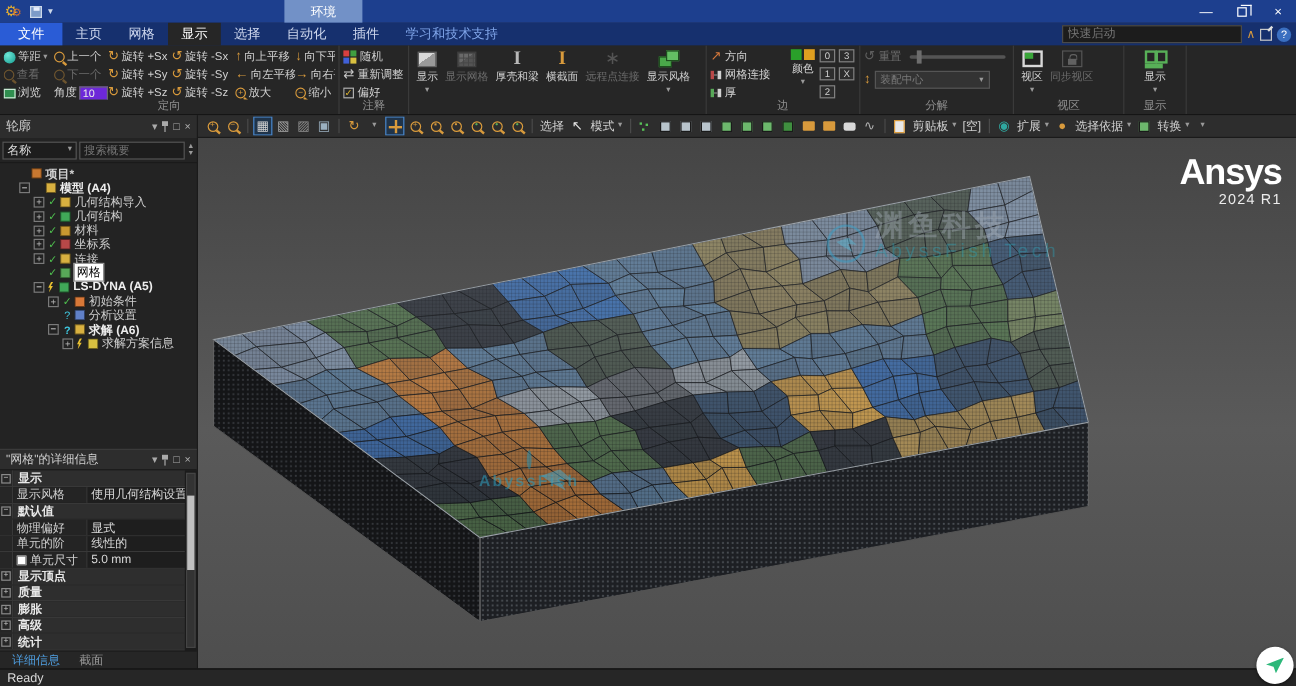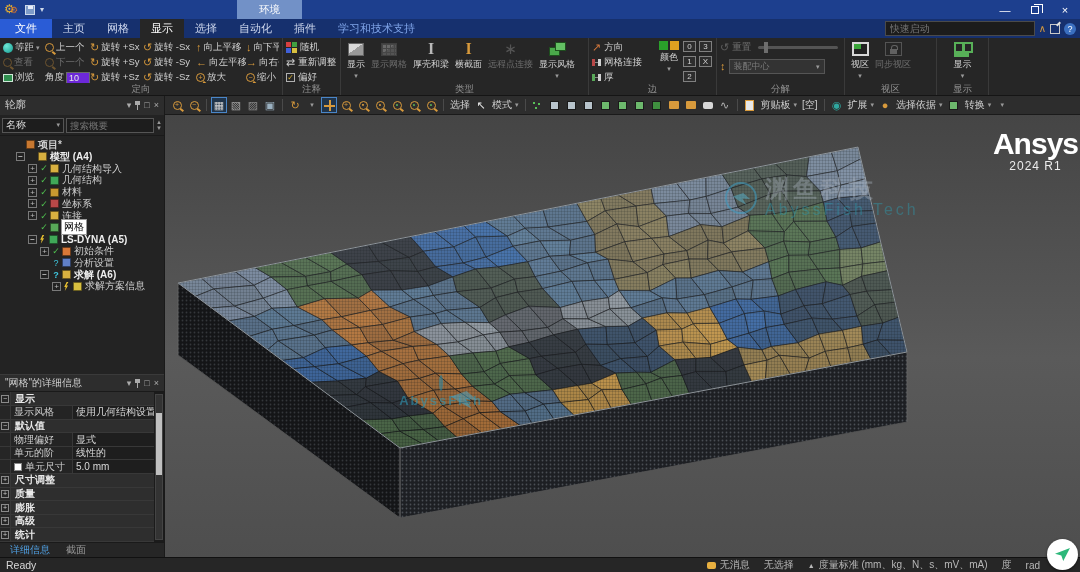--- a/index.html
+++ b/index.html
@@ -146,24 +146,24 @@
 .dchk{width:8px;height:8px;background:#fff;border:1px solid #888;flex:none}
 .dscroll{position:absolute;right:1px;top:2px;bottom:2px;width:8px;background:#333;border:1px solid #444}
 .dthumb{position:absolute;left:0;right:0;top:18px;height:62px;background:#c0c0c0}
 .dtabs{height:15px;display:flex;align-items:center;background:#262626;border-top:1px solid #1a1a1a;font-size:10px;padding-left:2px;flex:none;margin-top:auto}
 .dtab{padding:0 8px;color:#9a9a9a}
 .dtab.active{color:#4f9ee0}
 
 
 .viewport{position:absolute;top:115px;left:165px;right:0;bottom:15px;background:linear-gradient(180deg,#454545,#5a5a5a 55%,#4e4e4e);overflow:hidden}
 #model-svg{position:absolute;left:0;top:0}
-.anslogo{position:absolute;top:14px;right:2px;text-align:center;color:#fff}
+.anslogo{position:absolute;top:14px;right:12px;text-align:right;color:#fff}
 .ansbrand{font-size:30px;font-weight:bold;letter-spacing:-1px;line-height:30px}
 .ansver{font-size:12px;color:#ececec;letter-spacing:1px}
-.wm1{position:absolute;left:560px;top:62px;display:flex;align-items:center;gap:8px;opacity:.75}
+.wm1{position:absolute;left:524px;top:62px;display:flex;align-items:flex-end;gap:8px;opacity:.75}
 .wmcircle{width:32px;height:32px;border-radius:50%;border:2px solid rgba(60,160,200,.7);position:relative;flex:none}
 .wmbird{position:absolute;left:6px;top:9px;width:17px;height:12px;background:rgba(90,190,220,.6);clip-path:polygon(0 30%,60% 0,100% 50%,55% 45%,80% 100%,30% 60%)}
 .wm1txt{display:flex;flex-direction:column}
 .wmcn{font-size:24px;font-weight:bold;color:rgba(165,175,185,.55);letter-spacing:4px;line-height:24px}
 .wmen{font-size:16px;color:rgba(45,155,175,.6);letter-spacing:3px}
 .wm2{position:absolute;left:216px;top:262px;width:120px;text-align:center;opacity:.85}
 .wm2 .wmcircle{width:48px;height:48px;margin:0 auto;border-color:rgba(40,140,170,.65)}
 .wm2 .wmbird{left:10px;top:14px;width:26px;height:18px;background:rgba(70,170,205,.6)}
 .wm2txt{margin-top:4px;font-size:13px;font-weight:bold;color:rgba(45,150,180,.7);letter-spacing:2px}
 
@@ -373,21 +373,20 @@
             <span>远程点连接</span>
           </div>
           <div class="bigbtn">
             <span class="bicon">
               <span class="ic-gcubes"></span>
             </span>
             <span>显示风格</span>
             <span class="caret">▾</span>
           </div>
         </div>
-      <div class="rg-label">类型</div>
     </div>
     <div class="rg" style="width:128px">
       <div class="rg-cont" style="display:flex">
         <div id="edge-items" style="flex:1">
             <div class="rrow">
               <span class="gly" style="color: rgb(216, 122, 60);">↗</span>
               <span>方向</span>
             </div>
             <div class="rrow">
               <span class="ic-conn"></span>
@@ -765,21 +764,21 @@
           <div class="dkey">
             <span class="dchk"></span>
             <span>单元尺寸</span>
           </div>
           <div class="dval">5.0 mm</div>
         </div>
         <div class="drow">
           <div class="dgut">
             <span class="dgbox">+</span>
           </div>
-          <div class="dseclab">尺寸调整</div>
+          <div class="dseclab">显示顶点</div>
         </div>
         <div class="drow">
           <div class="dgut">
             <span class="dgbox">+</span>
           </div>
           <div class="dseclab">质量</div>
         </div>
         <div class="drow">
           <div class="dgut">
             <span class="dgbox">+</span>
@@ -1191,37 +1190,18 @@
       <div class="wm2txt">AbyssFish</div>
     </div>
     <div class="anslogo">
       <div class="ansbrand">Ansys</div>
       <div class="ansver">2024 R1</div>
     </div>
   </div>
 
   <div class="statusbar">
     <span class="sb-left">Ready</span>
-    <div id="sb-right">
-        <span class="sbitem">
-          <span class="ic-msg"></span>
-          <span>无消息</span>
-        </span>
-        <span class="sbitem">
-          <span>无选择</span>
-        </span>
-        <span class="sbitem">
-          <span class="sb-up">▲</span>
-          <span>度量标准 (mm、kg、N、s、mV、mA)</span>
-        </span>
-        <span class="sbitem">
-          <span>度</span>
-        </span>
-        <span class="sbitem">
-          <span>rad</span>
-        </span>
-      </div>
   </div>
 
   <div class="badge">
       <span class="badge-arrow"></span>
     </div>
 </div>
 
 </body></html>

